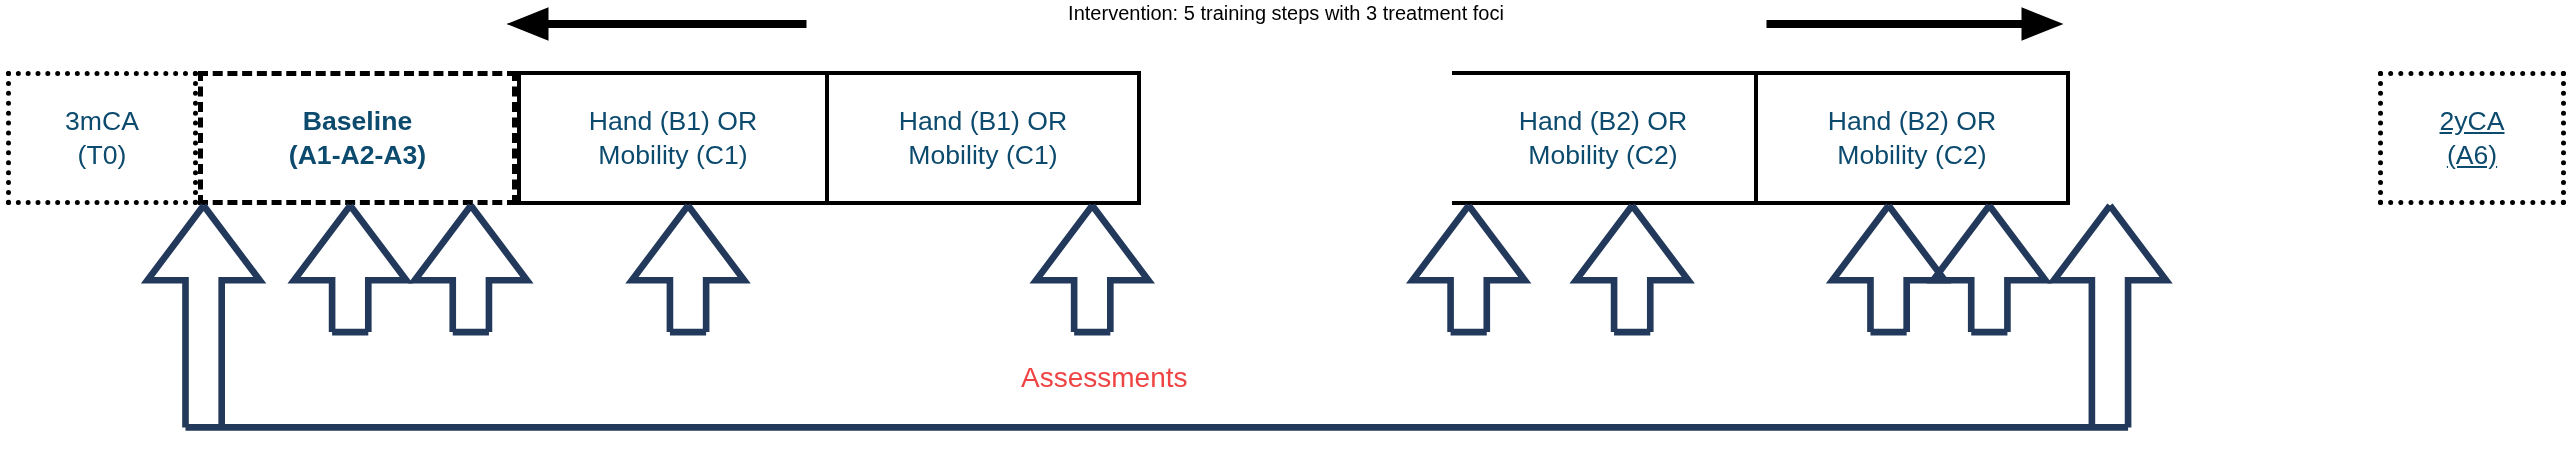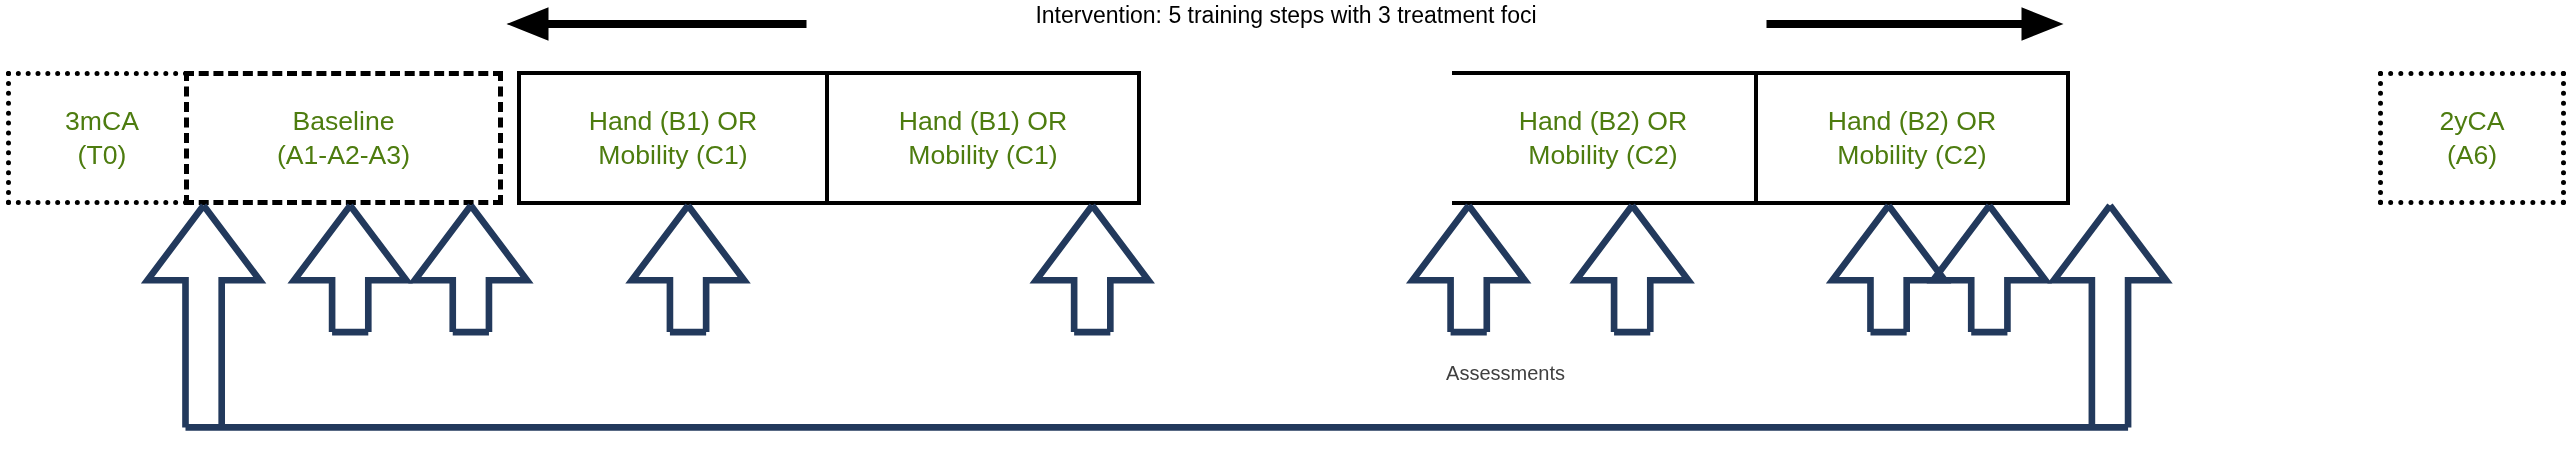--- a/index.html
+++ b/index.html
@@ -30,21 +30,21 @@
     position: absolute;
     left: 0;
     top: 0;
   }
   #header-label {
     position: absolute;
     left: 809px;
     top: 3px;
     width: 954px;
     text-align: center;
-    font-size: 23px;
+    font-size: 20px;
     color: #000000;
     line-height: 1.05;
     white-space: nowrap;
   }
 
   
   #boxes-row {
     position: absolute;
     left: 0;
     top: 71px;
@@ -55,21 +55,21 @@
     position: absolute;
     top: 0;
     height: 134px;
     box-sizing: border-box;
     display: flex;
     align-items: center;
     justify-content: center;
     text-align: center;
     background: #ffffff;
     font-size: 26.6px;
-    color: #4d7c0f;
+    color: #0c4a6e;
     line-height: 1.28;
   }
   .box-dotted {
     border: 5.4px dotted #000000;
   }
   .box-dashed {
     border: 5.4px dashed #000000;
   }
   .box-solid {
     border: 4.2px solid #000000;
@@ -87,23 +87,23 @@
   #assess-svg {
     position: absolute;
     left: 0;
     top: 203px;
   }
   #assess-label {
     position: absolute;
     left: 1021px;
     top: 362px;
     width: 544px;
-    text-align: right;
-    font-size: 20px;
-    color: #404040;
+    text-align: left;
+    font-size: 28px;
+    color: #ef4444;
     white-space: nowrap;
   }
 </style>
 </head>
 <body>
 
 <div id="canvas">
 
   <div id="header-row">
     <svg id="header-svg" width="2576" height="66" viewBox="0 0 4265 110">
@@ -123,21 +123,21 @@
 
   <div id="boxes-row">
 
     <div class="phase-box box-dotted" style="left:6px; width:192px;">
       <span class="box-label">
         <span>3mCA</span><br>
         <span>(T0)</span>
       </span>
     </div>
 
-    <div class="phase-box box-dashed" style="left:184px; width:319px;">
+    <div class="phase-box box-dashed" style="left:198px; width:319px;font-weight:bold;">
       <span class="box-label">
         <span>Baseline</span><br>
         <span>(A1-A2-A3)</span>
       </span>
     </div>
 
     <div class="phase-box box-solid" style="left:517px; width:312px;">
       <span class="box-label">
         <span>Hand (B1) OR</span><br>
         <span>Mobility (C1)</span>
@@ -160,21 +160,21 @@
     </div>
 
     <div class="phase-box box-solid-mid" style="left:1758px; width:312px;">
       <span class="box-label">
         <span>Hand (B2) OR</span><br>
         <span>Mobility (C2)</span>
       </span>
     </div>
 
 
-    <div class="phase-box box-dotted" style="left:2378px; width:188px;">
+    <div class="phase-box box-dotted" style="left:2378px; width:188px;text-decoration:underline;">
       <span class="box-label">
         <span>2yCA</span><br>
         <span>(A6)</span>
       </span>
     </div>
   </div>
 
   <svg id="assess-svg" width="2576" height="257" viewBox="0 0 4265 426">
     <g id="assess-arrows" fill="none" stroke="#22395C" stroke-width="11" stroke-linejoin="miter" stroke-linecap="butt">
         <path d="M 335 4 L 428 128 L 365 128 L 365 372 M 335 4 L 242 128 L 305 128 L 305 372" stroke="#22395C"></path>

